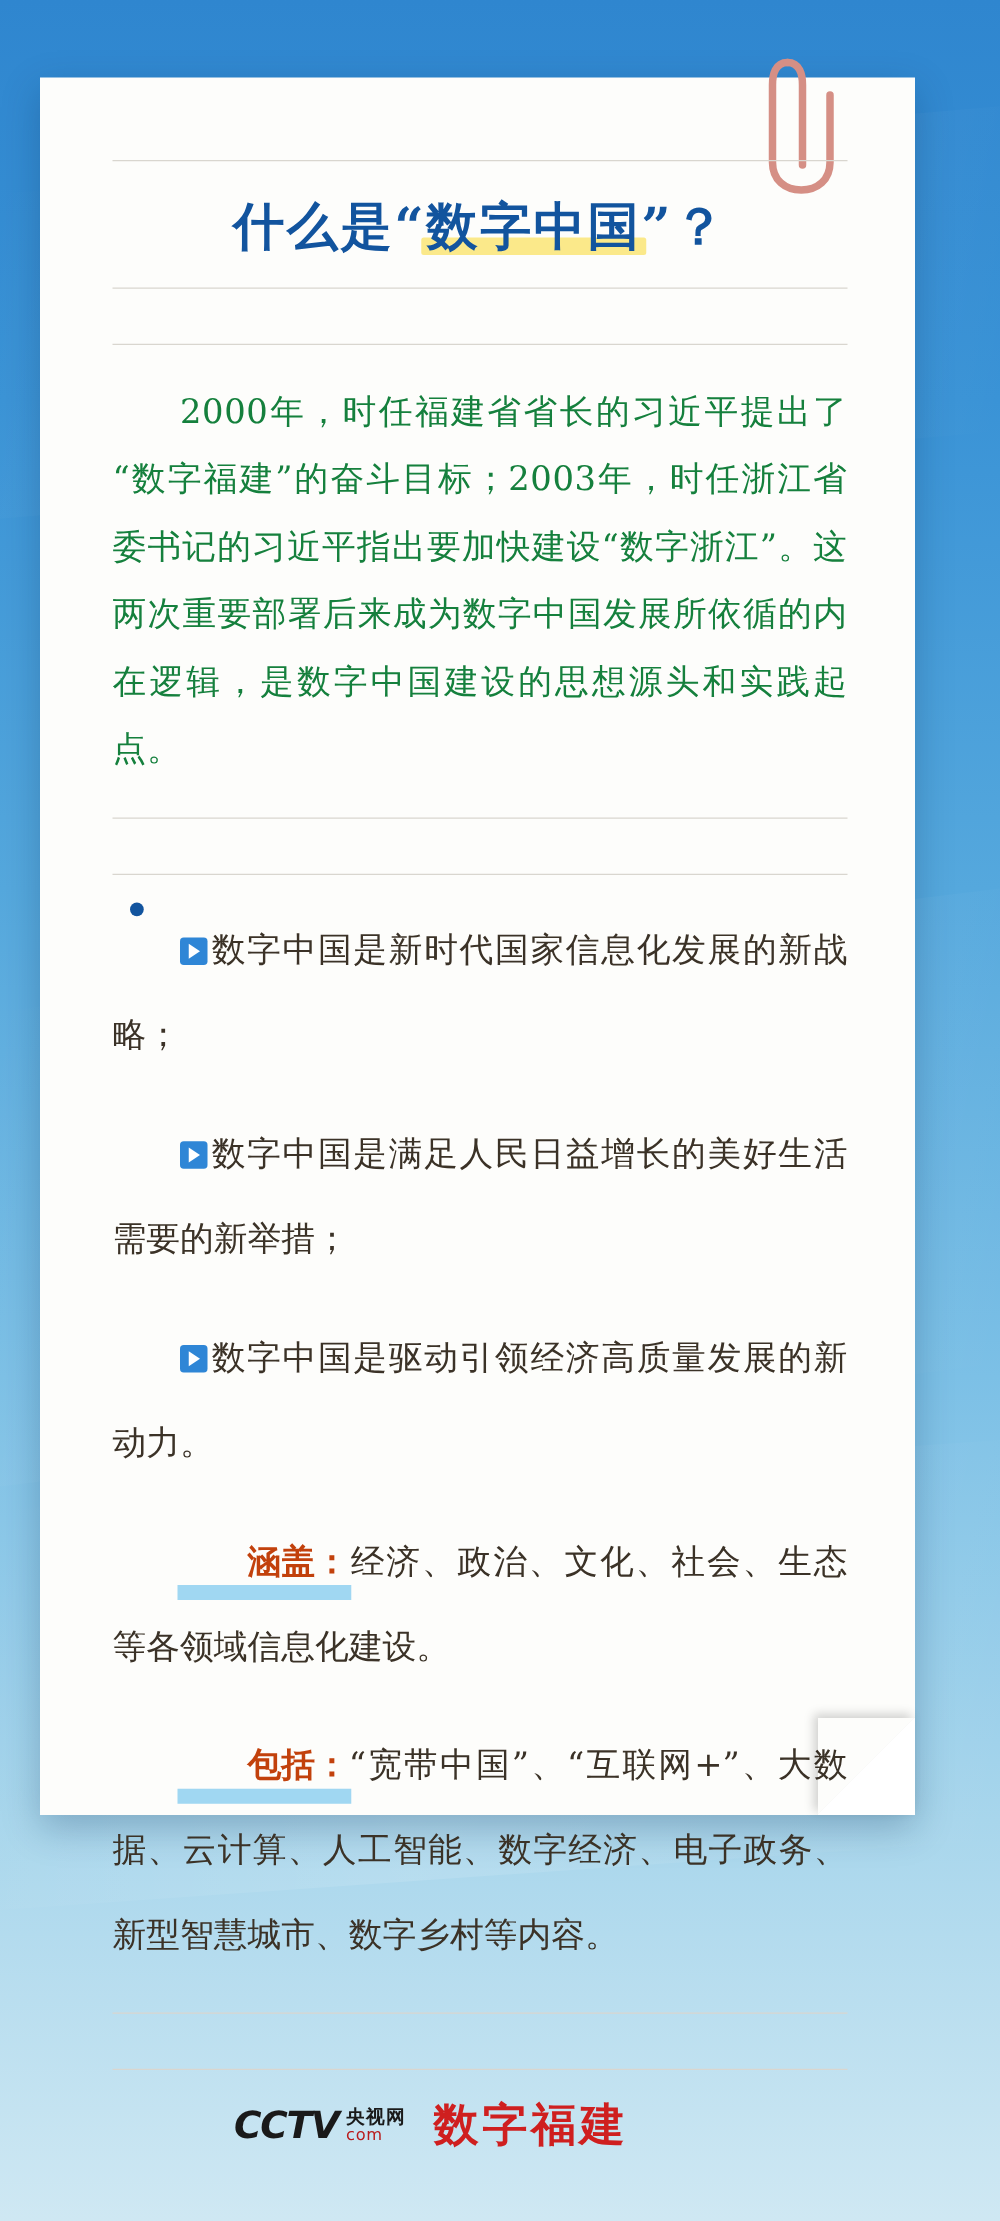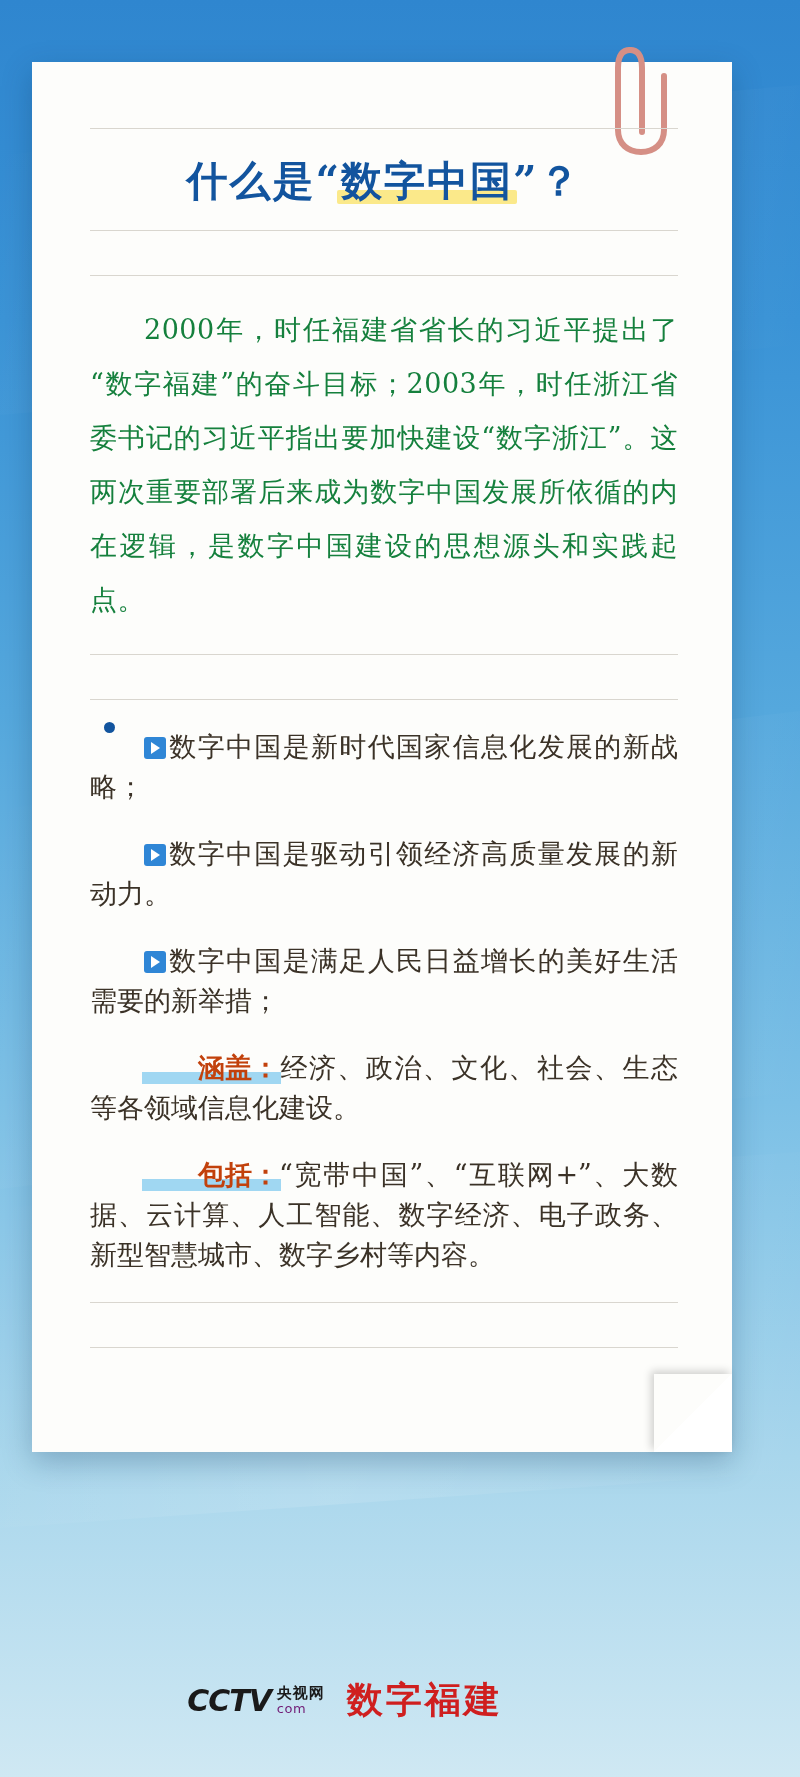--- a/index.html
+++ b/index.html
@@ -116,21 +116,21 @@
     left: 14px;
     top: 22px;
     width: 11px;
     height: 11px;
     border-radius: 50%;
     background: #12549e;
   }
 
   .bullet-item {
     font-size: 27px;
-    line-height: 40px;
+    line-height: 68px;
     color: #3b3227;
     text-align: justify;
     text-indent: 2em;
     position: relative;
   }
   .tri {
     display: inline-block;
     width: 22px;
     height: 22px;
     background: #2f86d6;
@@ -229,21 +229,21 @@
     font-family: "DejaVu Sans", "Liberation Sans", sans-serif;
   }
   .cctv-sub .cn {
     font-size: 15px;
     color: #1a1a1a;
     font-weight: bold;
     letter-spacing: 1px;
   }
   .cctv-sub .en {
     font-size: 13px;
-    color: #701a75;
+    color: #b91c1c;
     letter-spacing: 0.5px;
   }
   .brand {
     font-family: "DejaVu Serif", "Liberation Serif", serif;
     font-weight: bold;
     font-size: 36px;
     color: #cf1f1f;
     letter-spacing: 3px;
   }
 </style>
@@ -287,24 +287,24 @@
     <div class="rule"></div>
 
     <div class="section-head">
       <span class="bullet-dot"></span>
     </div>
 
     <p class="bullet-item">
       <span class="tri"></span><span>数字中国是新时代国家信息化发展的新战略；</span>
     </p>
     <p class="bullet-item">
+      <span class="tri"></span><span>数字中国是满足人民日益增长的美好生活需要的新举措；</span>
+    </p>
+    <p class="bullet-item">
       <span class="tri"></span><span>数字中国是驱动引领经济高质量发展的新动力。</span>
-    </p>
-    <p class="bullet-item">
-      <span class="tri"></span><span>数字中国是满足人民日益增长的美好生活需要的新举措；</span>
     </p>
 
     <p class="bullet-item">
       <span class="kw">涵盖：</span><span>经济、政治、文化、社会、生态等各领域信息化建设。</span>
     </p>
 
     <p class="bullet-item">
       <span class="kw">包括：</span><span>“宽带中国”、“互联网+”、大数据、云计算、人工智能、数字经济、电子政务、新型智慧城市、数字乡村等内容。</span>
     </p>
 

